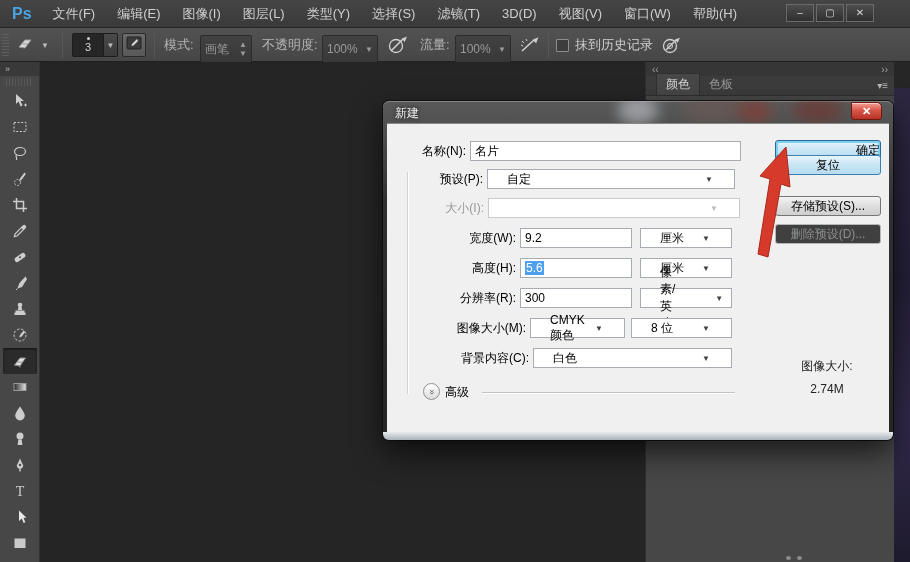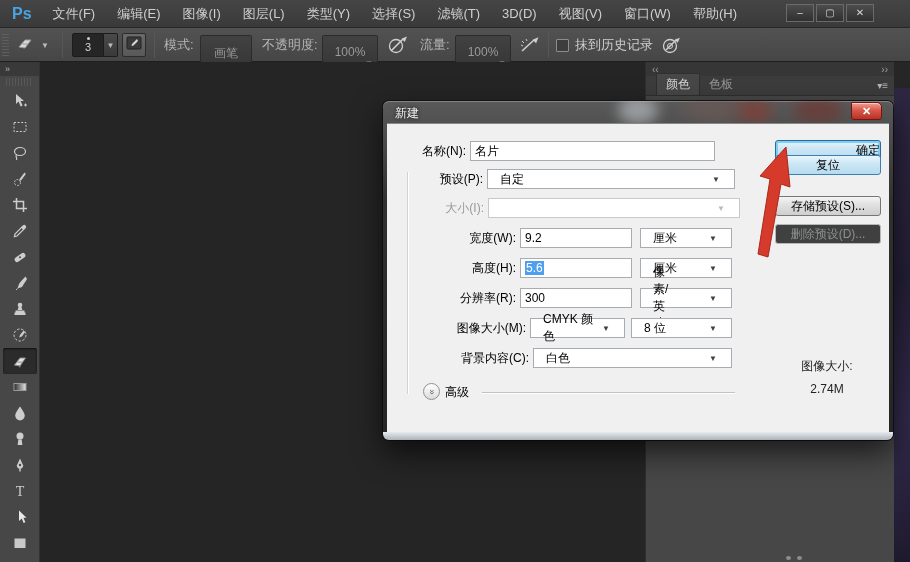--- a/index.html
+++ b/index.html
@@ -18,21 +18,21 @@
 
   
   .optionsbar { position:absolute; left:0; top:28px; width:910px; height:34px;
     background:linear-gradient(#525252,#464646); border-bottom:1px solid #1f1f1f; }
   .ob { position:absolute; top:0; height:34px; display:flex; align-items:center; }
   .ob-grip { left:2px; width:7px; top:6px; height:22px;
     background:repeating-linear-gradient(0deg,#5e5e5e 0 1px,transparent 1px 3px); }
   .ob-sep { width:1px; top:4px; height:26px; background:#333; border-right:1px solid #575757; }
   .ob-label { color:#b5b5b5; font-size:13px; }
   .ob-dd { height:28px; background:linear-gradient(#424242,#383838); border:1px solid #2b2b2b;
-    border-radius:2px; color:#9a9a9a; font-size:12px; display:flex; align-items:center; padding:9px 4px;flex-direction:column; }
+    border-radius:2px; color:#9a9a9a; font-size:12px; display:flex; align-items:center; padding:9px 4px; }
   .ob-dd .arrow { margin-left:auto; padding-left:6px; color:#9a9a9a; font-size:8px; }
   .ob-icon { color:#cfcfcf; }
   .ob-btn { border:1px solid #2b2b2b; border-radius:2px; background:linear-gradient(#6a6a6a,#585858);
     display:flex; align-items:center; justify-content:center; }
   .checkbox { width:13px; height:13px; border:1px solid #8d8d8d; background:#3d3d3d; border-radius:1px; }
   .sizebox { background:#262626; border:1px solid #1c1c1c; color:#d5d5d5; font-size:11px;
     text-align:center; border-radius:2px 0 0 2px; }
   .sizebox .dot { width:3px; height:3px; border-radius:50%; background:#cfcfcf; margin:3px auto 1px; }
   .size-arrow { width:14px; height:24px; background:linear-gradient(#4a4a4a,#3a3a3a); border:1px solid #1c1c1c;
     border-left:none; border-radius:0 2px 2px 0; color:#bbb; font-size:8px; text-align:center; line-height:24px; }
@@ -82,21 +82,21 @@
     line-height:17px; box-shadow:inset 0 1px 0 rgba(255,255,255,.5); }
   .dlg-body { position:absolute; left:4px; right:4px; top:22px; bottom:8px; background:#f0f0f0;
     border-top:1px solid #888; }
   .dlg-bottom { position:absolute; left:0; right:0; bottom:0; height:8px; border-radius:0 0 6px 6px;
     background:linear-gradient(#e7ebee,#aab2ba); }
   .lbl { position:absolute; height:20px; line-height:20px; text-align:right; color:#000; }
   .lbl.disabled { color:#97999b; }
   .tbox { position:absolute; height:20px; background:#fff; border:1px solid #a6acb2; line-height:18px;
     font-size:12px; padding:0 4px; font-family:"Liberation Sans",sans-serif; color:#000; }
   .combo { position:absolute; height:20px; background:#fff; border:1px solid #a6acb2; display:flex;
-    align-items:center; padding:0 12px; color:#000; }
+    align-items:center; padding:0 19px; color:#000; }
   .combo .c-arrow { margin-left:auto; font-size:8px; color:#404040; padding-right:2px; }
   .combo.disabled { border-color:#c6cacd; color:#9a9a9a; }
   .combo.disabled .c-arrow { color:#b9bcbe; }
   .sel { background:#4ea0ef; color:#fff; padding:0 1px; }
   .dlg-btn { position:absolute; left:388px; width:106px; height:20px; text-align:center; line-height:18px;
     border-radius:3px; font-size:12px; color:#000;
     background:linear-gradient(#f4f4f4,#e0e0e0 45%,#cfcfcf); border:1px solid #767676; }
   .dlg-btn.blue { background:linear-gradient(#e8f5fc,#cbe6f5 45%,#b6dcf0); border:1px solid #3c7fb1; }
   .dlg-btn.focus { box-shadow:0 0 0 2px #7ed0f2 inset; border-color:#2c6a96;text-align:right; }
   .dlg-btn.disabled { background:#404040; border-color:#b5b8ba; color:#8d8f90; }
@@ -396,21 +396,21 @@
     <span class="blob" style="left:355px;top:-2px;width:34px;height:24px;background:#8c3a30;opacity:.65;"></span>
     <span class="blob" style="left:410px;top:-4px;width:50px;height:26px;background:#7a2a22;opacity:.5;"></span>
   </div>
   <span class="dlg-title-text">新建</span>
   <div class="dlg-close">✕</div>
 
   <div class="dlg-body">
     <div class="group-line"></div>
 
     <span class="lbl" style="left:6px;top:17px;width:73px;">名称(N):</span>
-    <input class="tbox" style="left: 83px; top: 17px; width: 245px;" value="名片">
+    <input class="tbox" style="left: 83px; top: 17px; width: 271px;" value="名片">
 
     <span class="lbl" style="left:6px;top:45px;width:90px;">预设(P):</span>
     <div class="combo" style="left:100px;top:45px;width:248px;">
       <span>自定</span>
         <span class="c-arrow">▼</span>
     </div>
 
     <span class="lbl disabled" style="left:6px;top:74px;width:91px;">大小(I):</span>
     <div class="combo disabled" style="left:101px;top:74px;width:252px;">
       <span></span>

